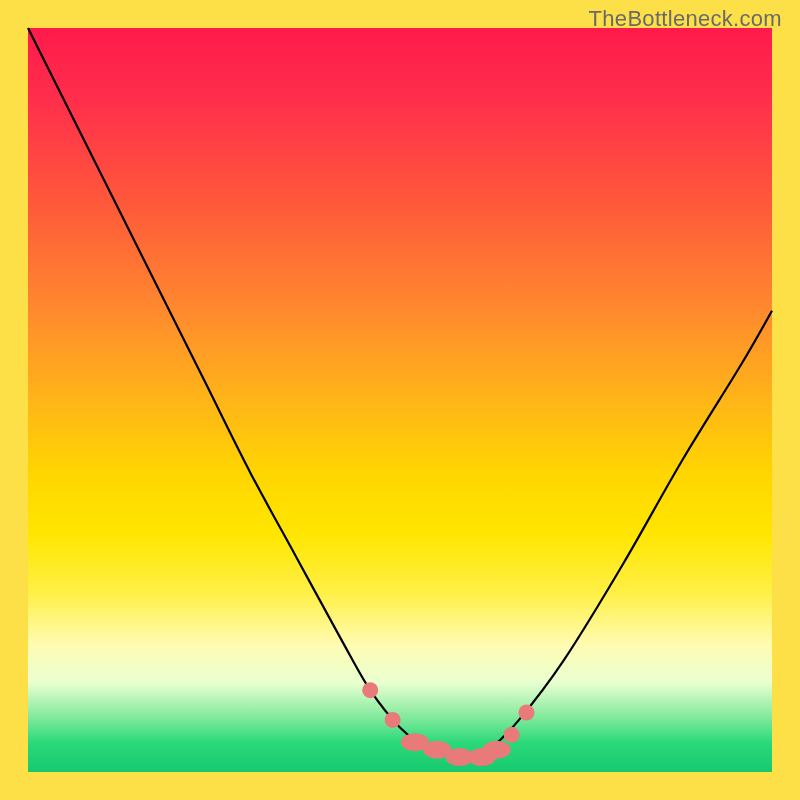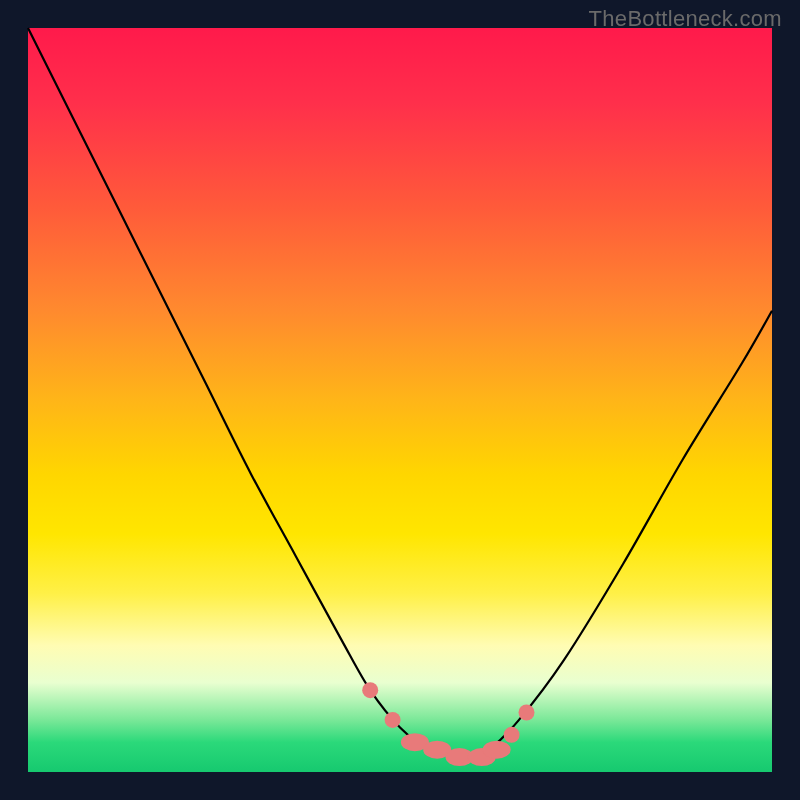--- a/index.html
+++ b/index.html
@@ -8,21 +8,21 @@
     width: 800px;
     height: 800px;
     background: #000;
     overflow: hidden;
     font-family: Arial, Helvetica, sans-serif;
   }
   .frame {
     position: relative;
     width: 800px;
     height: 800px;
-    background: #0f172a;
+    background: #fde047;
   }
   .plot {
     position: absolute;
     left: 28px;
     top: 28px;
     width: 744px;
     height: 744px;
     background: linear-gradient(
       to bottom,
       #ff1a4b 0%,

